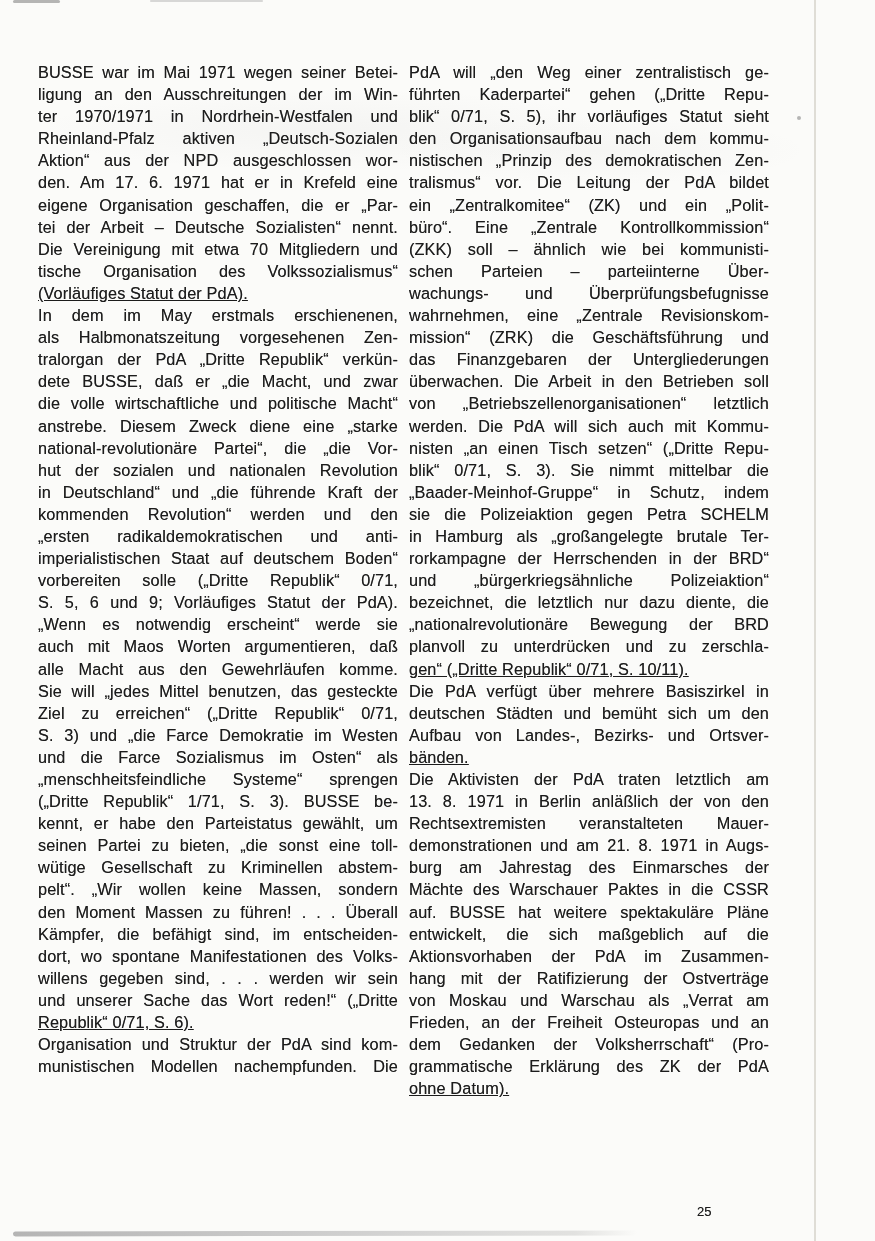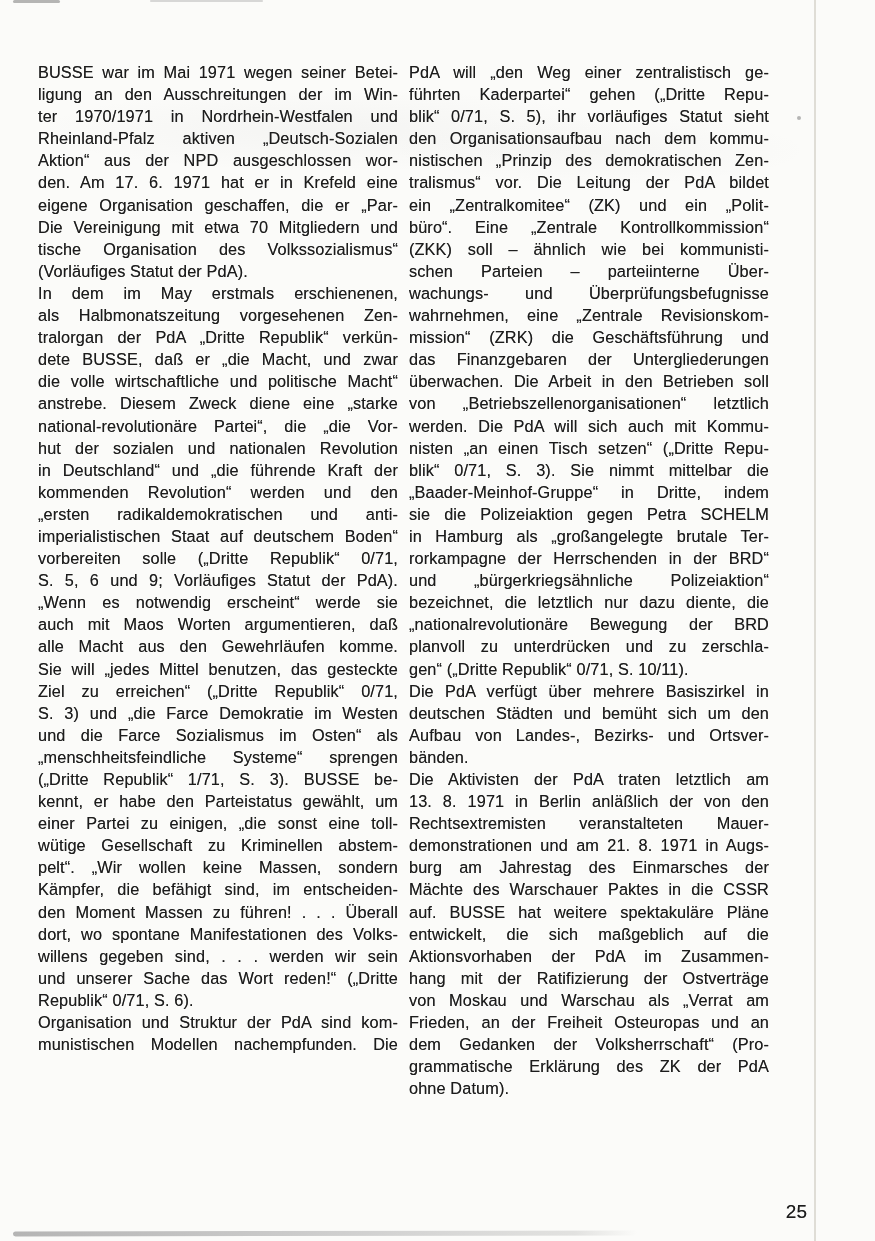--- a/index.html
+++ b/index.html
@@ -39,28 +39,28 @@
     line-height: 22.1px;
     height: 22.1px;
     letter-spacing: 0.12px;
     text-align: justify;
     text-align-last: justify;
     text-shadow: 0 0 0.35px rgba(20,20,20,0.6);
     white-space: normal;
   }
   .line.flush {
     text-align-last: left;
+    text-decoration: underline;
   }
   .page-number {
     position: absolute;
-    left: 777px;
+    left: 697px;
     top: 1201px;
     width: 30px;
-    text-align: right;
-    font-size: 19px;
+    font-size: 13px;
     line-height: 22px;
     text-shadow: 0 0 0.35px rgba(20,20,20,0.6);
   }
   
   .artifact { position: absolute; pointer-events: none; }
   .artifact-top-left {
     left: 13px; top: 0;
     width: 47px; height: 3px;
     background: #8f8f8f;
     opacity: 0.65;
@@ -105,20 +105,21 @@
 
   <div class="text-block">
     <div class="column">
         <div class="line">BUSSE war im Mai 1971 wegen seiner Betei-</div>
         <div class="line">ligung an den Ausschreitungen der im Win-</div>
         <div class="line">ter 1970/1971 in Nordrhein-Westfalen und</div>
         <div class="line">Rheinland-Pfalz aktiven „Deutsch-Sozialen</div>
         <div class="line">Aktion“ aus der NPD ausgeschlossen wor-</div>
         <div class="line">den. Am 17. 6. 1971 hat er in Krefeld eine</div>
         <div class="line">eigene Organisation geschaffen, die er „Par-</div>
+        <div class="line">tei der Arbeit – Deutsche Sozialisten“ nennt.</div>
         <div class="line">Die Vereinigung mit etwa 70 Mitgliedern und</div>
         <div class="line">tische Organisation des Volkssozialismus“</div>
         <div class="line flush">(Vorläufiges Statut der PdA).</div>
         <div class="line">In dem im May erstmals erschienenen,</div>
         <div class="line">als Halbmonatszeitung vorgesehenen Zen-</div>
         <div class="line">tralorgan der PdA „Dritte Republik“ verkün-</div>
         <div class="line">dete BUSSE, daß er „die Macht, und zwar</div>
         <div class="line">die volle wirtschaftliche und politische Macht“</div>
         <div class="line">anstrebe. Diesem Zweck diene eine „starke</div>
         <div class="line">national-revolutionäre Partei“, die „die Vor-</div>
@@ -132,25 +133,25 @@
         <div class="line">„Wenn es notwendig erscheint“ werde sie</div>
         <div class="line">auch mit Maos Worten argumentieren, daß</div>
         <div class="line">alle Macht aus den Gewehrläufen komme.</div>
         <div class="line">Sie will „jedes Mittel benutzen, das gesteckte</div>
         <div class="line">Ziel zu erreichen“ („Dritte Republik“ 0/71,</div>
         <div class="line">S. 3) und „die Farce Demokratie im Westen</div>
         <div class="line">und die Farce Sozialismus im Osten“ als</div>
         <div class="line">„menschheitsfeindliche Systeme“ sprengen</div>
         <div class="line">(„Dritte Republik“ 1/71, S. 3). BUSSE be-</div>
         <div class="line">kennt, er habe den Parteistatus gewählt, um</div>
-        <div class="line">einer Partei zu einigen, „die sonst eine toll-</div>
+        <div class="line">seinen Partei zu bieten, „die sonst eine toll-</div>
         <div class="line">wütige Gesellschaft zu Kriminellen abstem-</div>
         <div class="line">pelt“. „Wir wollen keine Massen, sondern</div>
+        <div class="line">den Moment Massen zu führen! . . . Überall</div>
         <div class="line">Kämpfer, die befähigt sind, im entscheiden-</div>
-        <div class="line">den Moment Massen zu führen! . . . Überall</div>
         <div class="line">dort, wo spontane Manifestationen des Volks-</div>
         <div class="line">willens gegeben sind, . . . werden wir sein</div>
         <div class="line">und unserer Sache das Wort reden!“ („Dritte</div>
         <div class="line flush">Republik“ 0/71, S. 6).</div>
         <div class="line">Organisation und Struktur der PdA sind kom-</div>
         <div class="line">munistischen Modellen nachempfunden. Die</div>
       </div>
     <div class="column">
         <div class="line">PdA will „den Weg einer zentralistisch ge-</div>
         <div class="line">führten Kaderpartei“ gehen („Dritte Repu-</div>
@@ -164,21 +165,21 @@
         <div class="line">schen Parteien – parteiinterne Über-</div>
         <div class="line">wachungs- und Überprüfungsbefugnisse</div>
         <div class="line">wahrnehmen, eine „Zentrale Revisionskom-</div>
         <div class="line">mission“ (ZRK) die Geschäftsführung und</div>
         <div class="line">das Finanzgebaren der Untergliederungen</div>
         <div class="line">überwachen. Die Arbeit in den Betrieben soll</div>
         <div class="line">von „Betriebszellenorganisationen“ letztlich</div>
         <div class="line">werden. Die PdA will sich auch mit Kommu-</div>
         <div class="line">nisten „an einen Tisch setzen“ („Dritte Repu-</div>
         <div class="line">blik“ 0/71, S. 3). Sie nimmt mittelbar die</div>
-        <div class="line">„Baader-Meinhof-Gruppe“ in Dritte, indem</div>
+        <div class="line">„Baader-Meinhof-Gruppe“ in Schutz, indem</div>
         <div class="line">sie die Polizeiaktion gegen Petra SCHELM</div>
         <div class="line">in Hamburg als „großangelegte brutale Ter-</div>
         <div class="line">rorkampagne der Herrschenden in der BRD“</div>
         <div class="line">und „bürgerkriegsähnliche Polizeiaktion“</div>
         <div class="line">bezeichnet, die letztlich nur dazu diente, die</div>
         <div class="line">„nationalrevolutionäre Bewegung der BRD</div>
         <div class="line">planvoll zu unterdrücken und zu zerschla-</div>
         <div class="line flush">gen“ („Dritte Republik“ 0/71, S. 10/11).</div>
         <div class="line">Die PdA verfügt über mehrere Basiszirkel in</div>
         <div class="line">deutschen Städten und bemüht sich um den</div>

